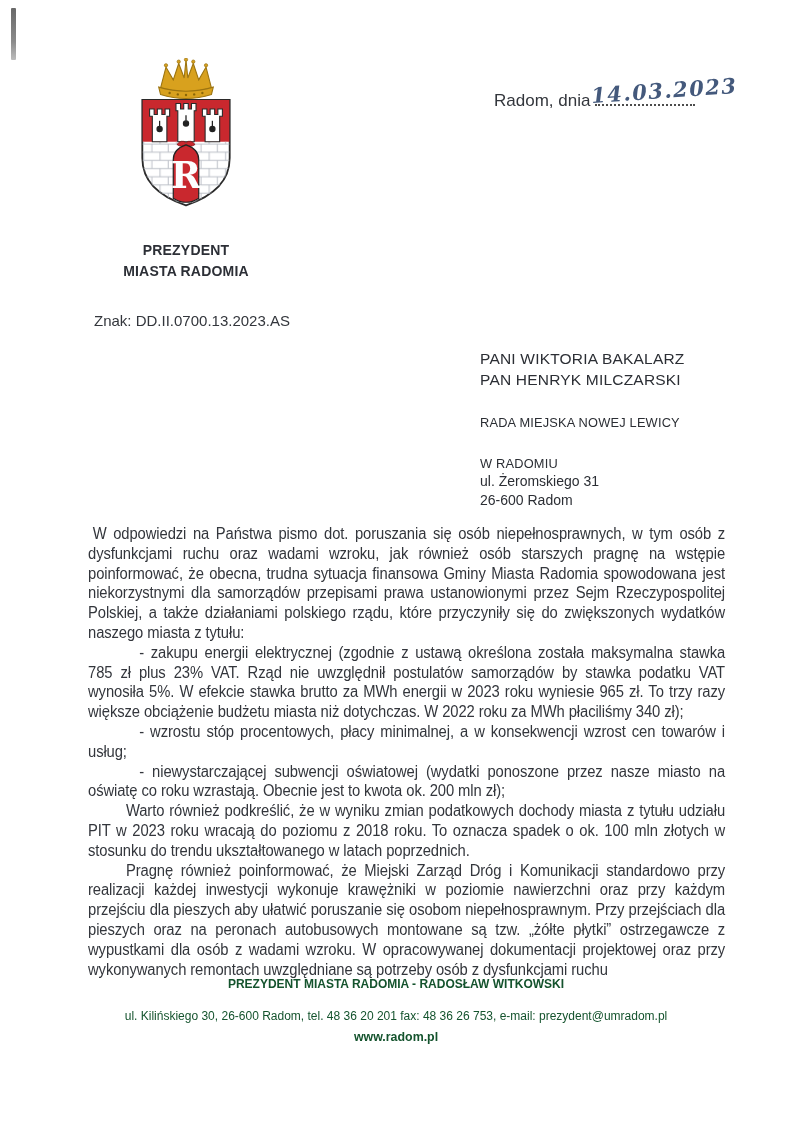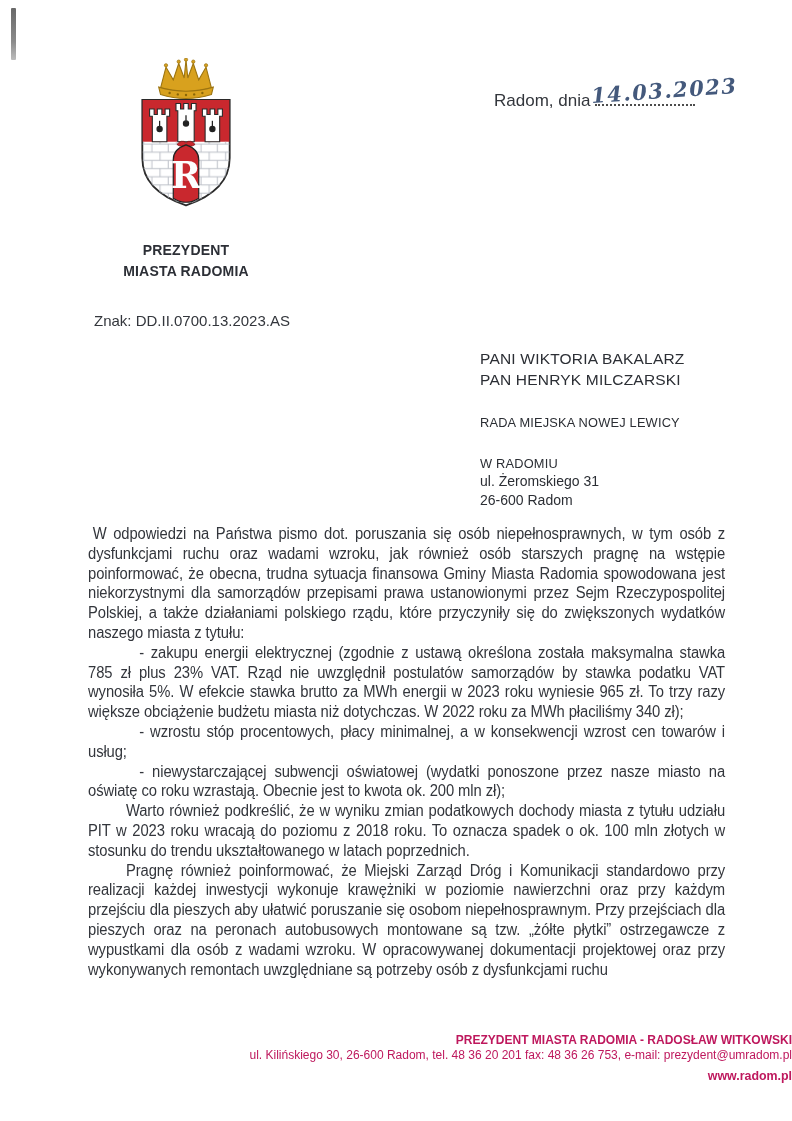--- a/index.html
+++ b/index.html
@@ -45,23 +45,23 @@
     position:absolute; left:88px; top:524px; width:672px;
     transform:scaleX(0.948); transform-origin:0 0;
     font-size:15.6px; line-height:19.8px; letter-spacing:-0.1px;
     color:#33363c; text-align:justify;
   }
   .body p { margin:0; }
   .p-first  { text-indent:5px; }
   .p-bullet { text-indent:54px; }
   .p-ind    { text-indent:40px; }
 
-  .footer { position:absolute; left:0; top:1033px; width:100%; text-align:right; color:#be185d; }
+  .footer { position:absolute; left:0; top:977px; width:100%; text-align:center; color:#14532d; }
   .f1 { font-size:12px;   font-weight:bold; line-height:14px; }
-  .f2 { font-size:12px;   line-height:14px; margin-top:1px; }
+  .f2 { font-size:12px;   line-height:14px; margin-top:18px; }
   .f3 { font-size:12.4px; font-weight:bold; line-height:14px; margin-top:7px; }
 </style>
 </head>
 <body>
 
 <div class="page">
 
   <div class="scan-artifact"></div>
 
   <div class="crest">

